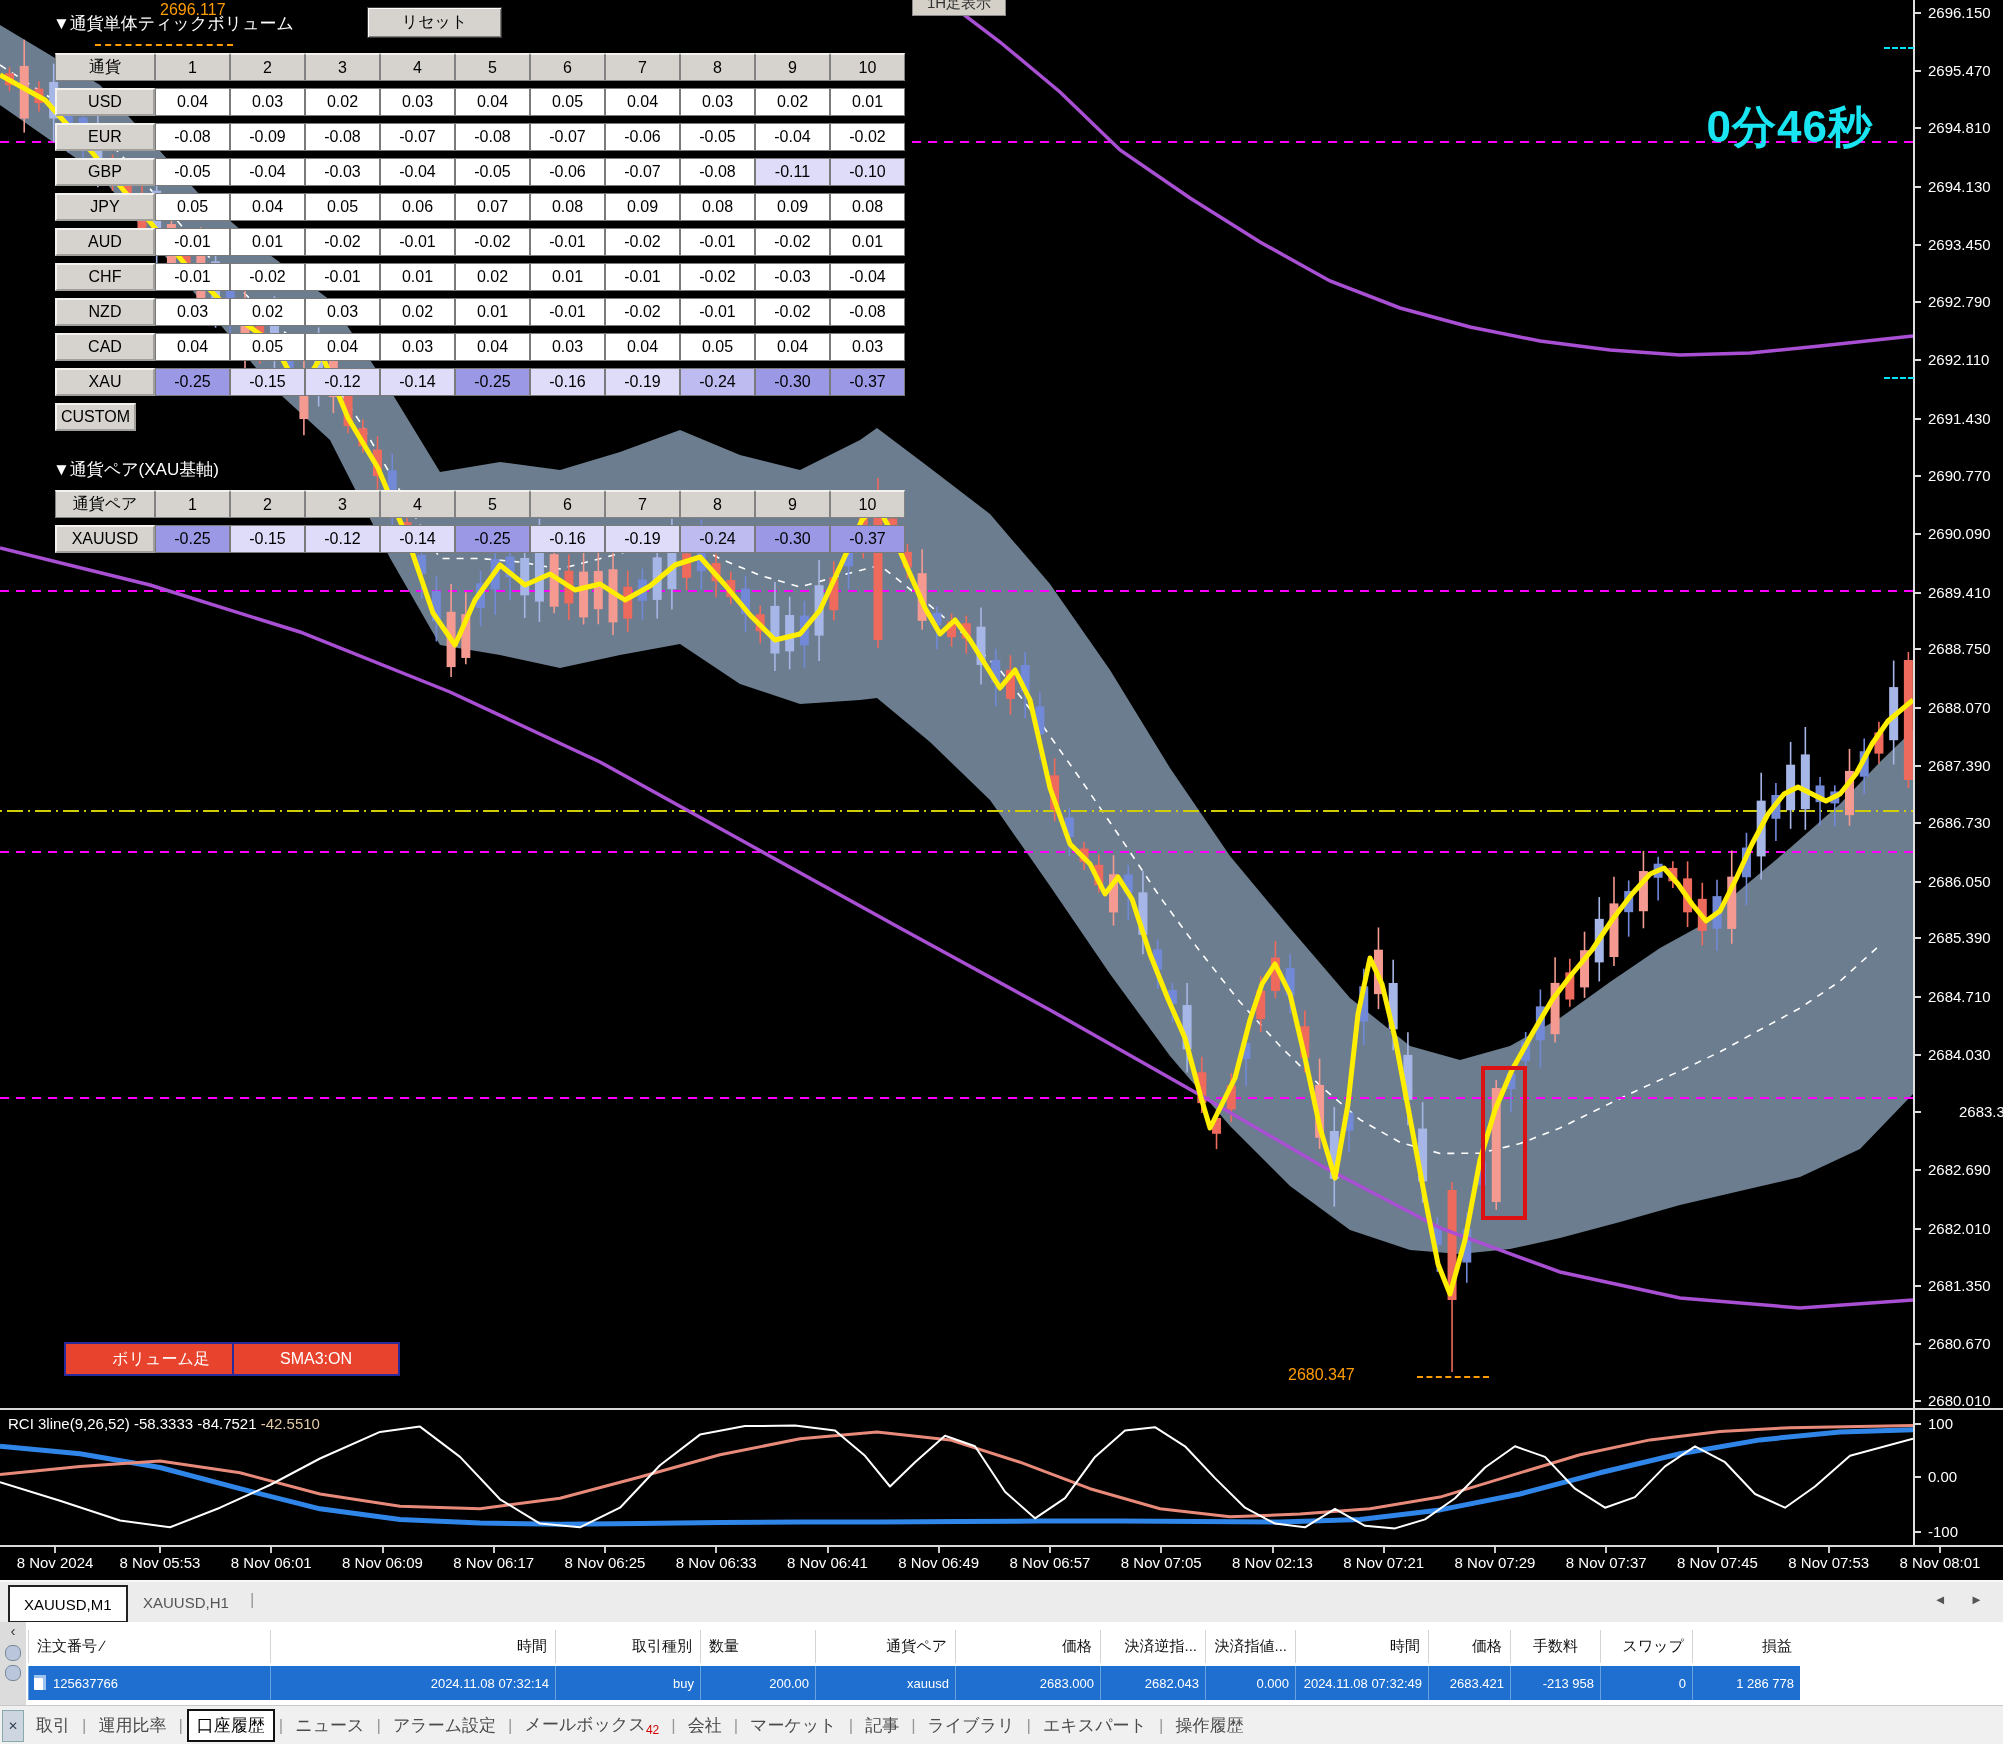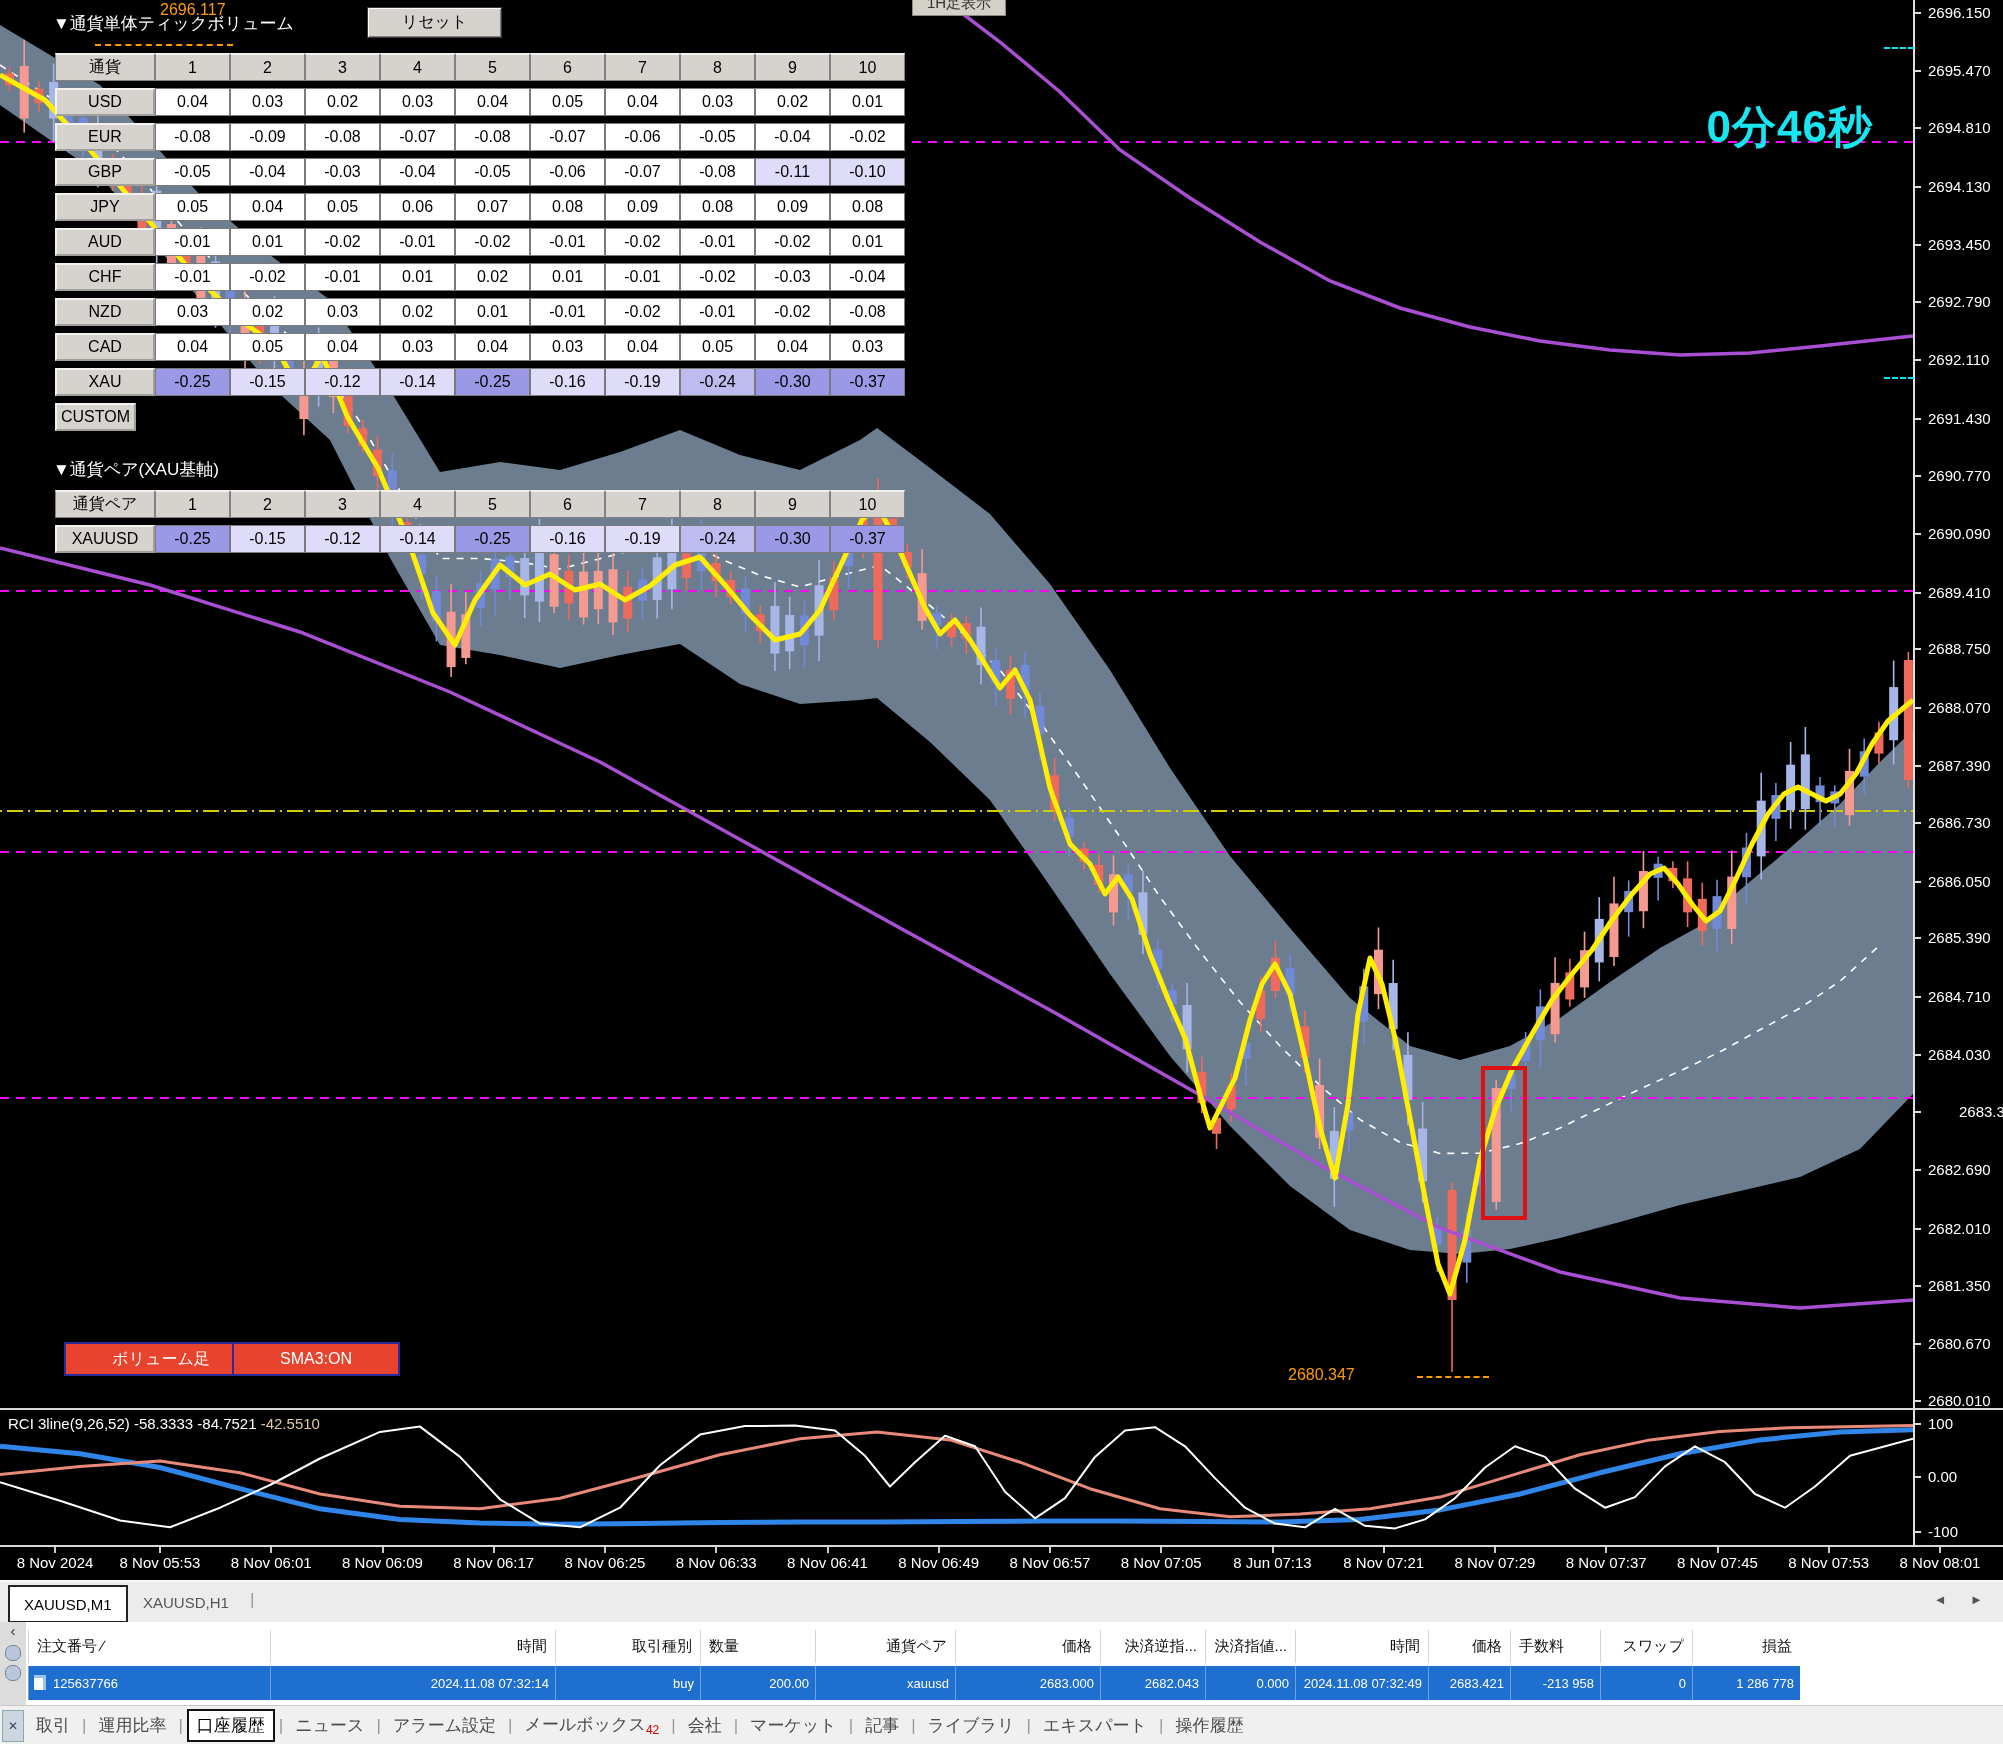--- a/index.html
+++ b/index.html
@@ -421,21 +421,21 @@
         <div class="th" style="left: 1205px; width: 90px;">
           <span style="text-align: right; padding: 0px 8px;">決済指値...</span>
         </div>
         <div class="th" style="left: 1295px; width: 133px;">
           <span style="text-align: right; padding: 0px 8px;">時間</span>
         </div>
         <div class="th" style="left: 1428px; width: 82px;">
           <span style="text-align: right; padding: 0px 8px;">価格</span>
         </div>
         <div class="th" style="left: 1510px; width: 90px;">
-          <span style="text-align: left; padding: 0px 8px;">手数料</span>
+          <span style="text-align: center; padding: 0px 8px;">手数料</span>
         </div>
         <div class="th" style="left: 1600px; width: 92px;">
           <span style="text-align: right; padding: 0px 8px;">スワップ</span>
         </div>
         <div class="th" style="left: 1692px; width: 108px;">
           <span style="text-align: right; padding: 0px 8px;">損益</span>
         </div>
       </div>
     <div class="trow">
       <div class="page-icon"></div>
@@ -716,21 +716,21 @@
     <div class="ta-label" style="left: 716.25px;">8 Nov 06:33</div>
     <div class="ta-tick" style="left: 826.5px;"></div>
     <div class="ta-label" style="left: 827.5px;">8 Nov 06:41</div>
     <div class="ta-tick" style="left: 937.75px;"></div>
     <div class="ta-label" style="left: 938.75px;">8 Nov 06:49</div>
     <div class="ta-tick" style="left: 1049px;"></div>
     <div class="ta-label" style="left: 1050px;">8 Nov 06:57</div>
     <div class="ta-tick" style="left: 1160.25px;"></div>
     <div class="ta-label" style="left: 1161.25px;">8 Nov 07:05</div>
     <div class="ta-tick" style="left: 1271.5px;"></div>
-    <div class="ta-label" style="left: 1272.5px;">8 Jun 07:13</div>
+    <div class="ta-label" style="left: 1272.5px;">8 Nov 02:13</div>
     <div class="ta-tick" style="left: 1382.75px;"></div>
     <div class="ta-label" style="left: 1383.75px;">8 Nov 07:21</div>
     <div class="ta-tick" style="left: 1494px;"></div>
     <div class="ta-label" style="left: 1495px;">8 Nov 07:29</div>
     <div class="ta-tick" style="left: 1605.25px;"></div>
     <div class="ta-label" style="left: 1606.25px;">8 Nov 07:37</div>
     <div class="ta-tick" style="left: 1716.5px;"></div>
     <div class="ta-label" style="left: 1717.5px;">8 Nov 07:45</div>
     <div class="ta-tick" style="left: 1827.75px;"></div>
     <div class="ta-label" style="left: 1828.75px;">8 Nov 07:53</div>

